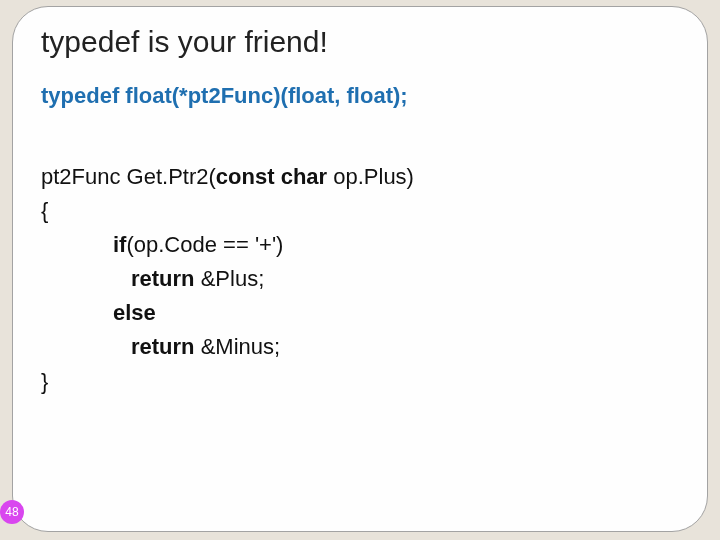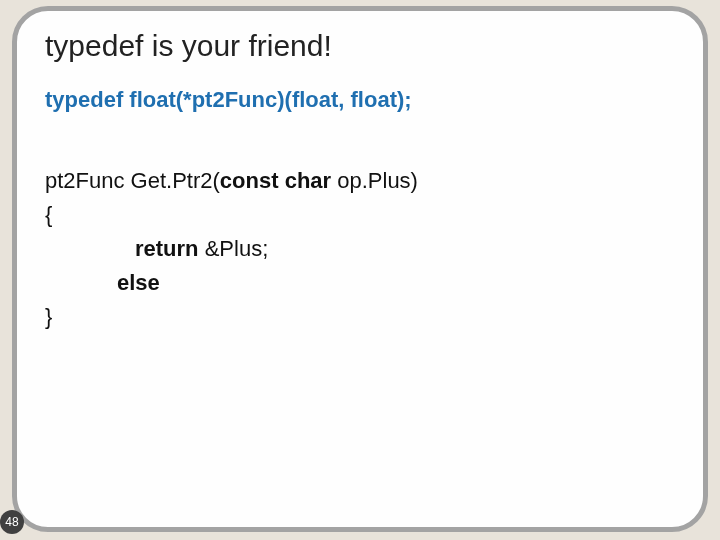--- a/index.html
+++ b/index.html
@@ -9,21 +9,21 @@
     font-family: Arial, Helvetica, sans-serif;
     position: relative;
   }
   .card {
     position: absolute;
     left: 12px;
     top: 6px;
     width: 696px;
     height: 526px;
     background: #fefefe;
-    border: 5px solid #a3a3a3;
+    border: 1px solid #a3a3a3;
     border-radius: 36px;
     padding: 18px 28px 20px 28px;
   }
   .title {
     font-size: 30px;
     color: #222;
     font-weight: 400;
     margin-bottom: 24px;
     letter-spacing: 0px;
   }
@@ -37,24 +37,24 @@
     font-size: 22px;
     color: #111;
     line-height: 1.55;
   }
   .kw { font-weight: 700; }
   .indent1 { margin-left: 72px; }
   .indent2 { margin-left: 90px; }
   .slide-num {
     position: absolute;
     left: 0px;
-    bottom: 6px;
+    bottom: 16px;
     width: 24px;
     height: 24px;
-    background: #404040;
+    background: #d946ef;
     border-radius: 50%;
     color: #fff;
     font-size: 12px;
     display: flex;
     align-items: center;
     justify-content: center;
     z-index: 2;
   }
 </style>
 </head>
@@ -63,23 +63,29 @@
 <div class="card">
   <div class="title">typedef is your friend!</div>
 
   <div class="typedef-line">typedef float(*pt2Func)(float, float);</div>
 
   <div class="code-block">
     <div>
       <span>pt2Func Get.Ptr2(</span><span class="kw">const char</span><span> op.Plus)</span>
     </div>
     <div>{</div>
+    <div class="indent1">
+      <span class="kw">if</span><span>(op.Code == '+')</span>
+    </div>
     <div class="indent2">
       <span class="kw">return</span><span> &amp;Plus;</span>
     </div>
     <div class="indent1">
       <span class="kw">else</span>
+    </div>
+    <div class="indent2">
+      <span class="kw">return</span><span> &amp;Minus;</span>
     </div>
     <div>}</div>
   </div>
 </div>
 
 <div class="slide-num">48</div>
 
 </body></html>

